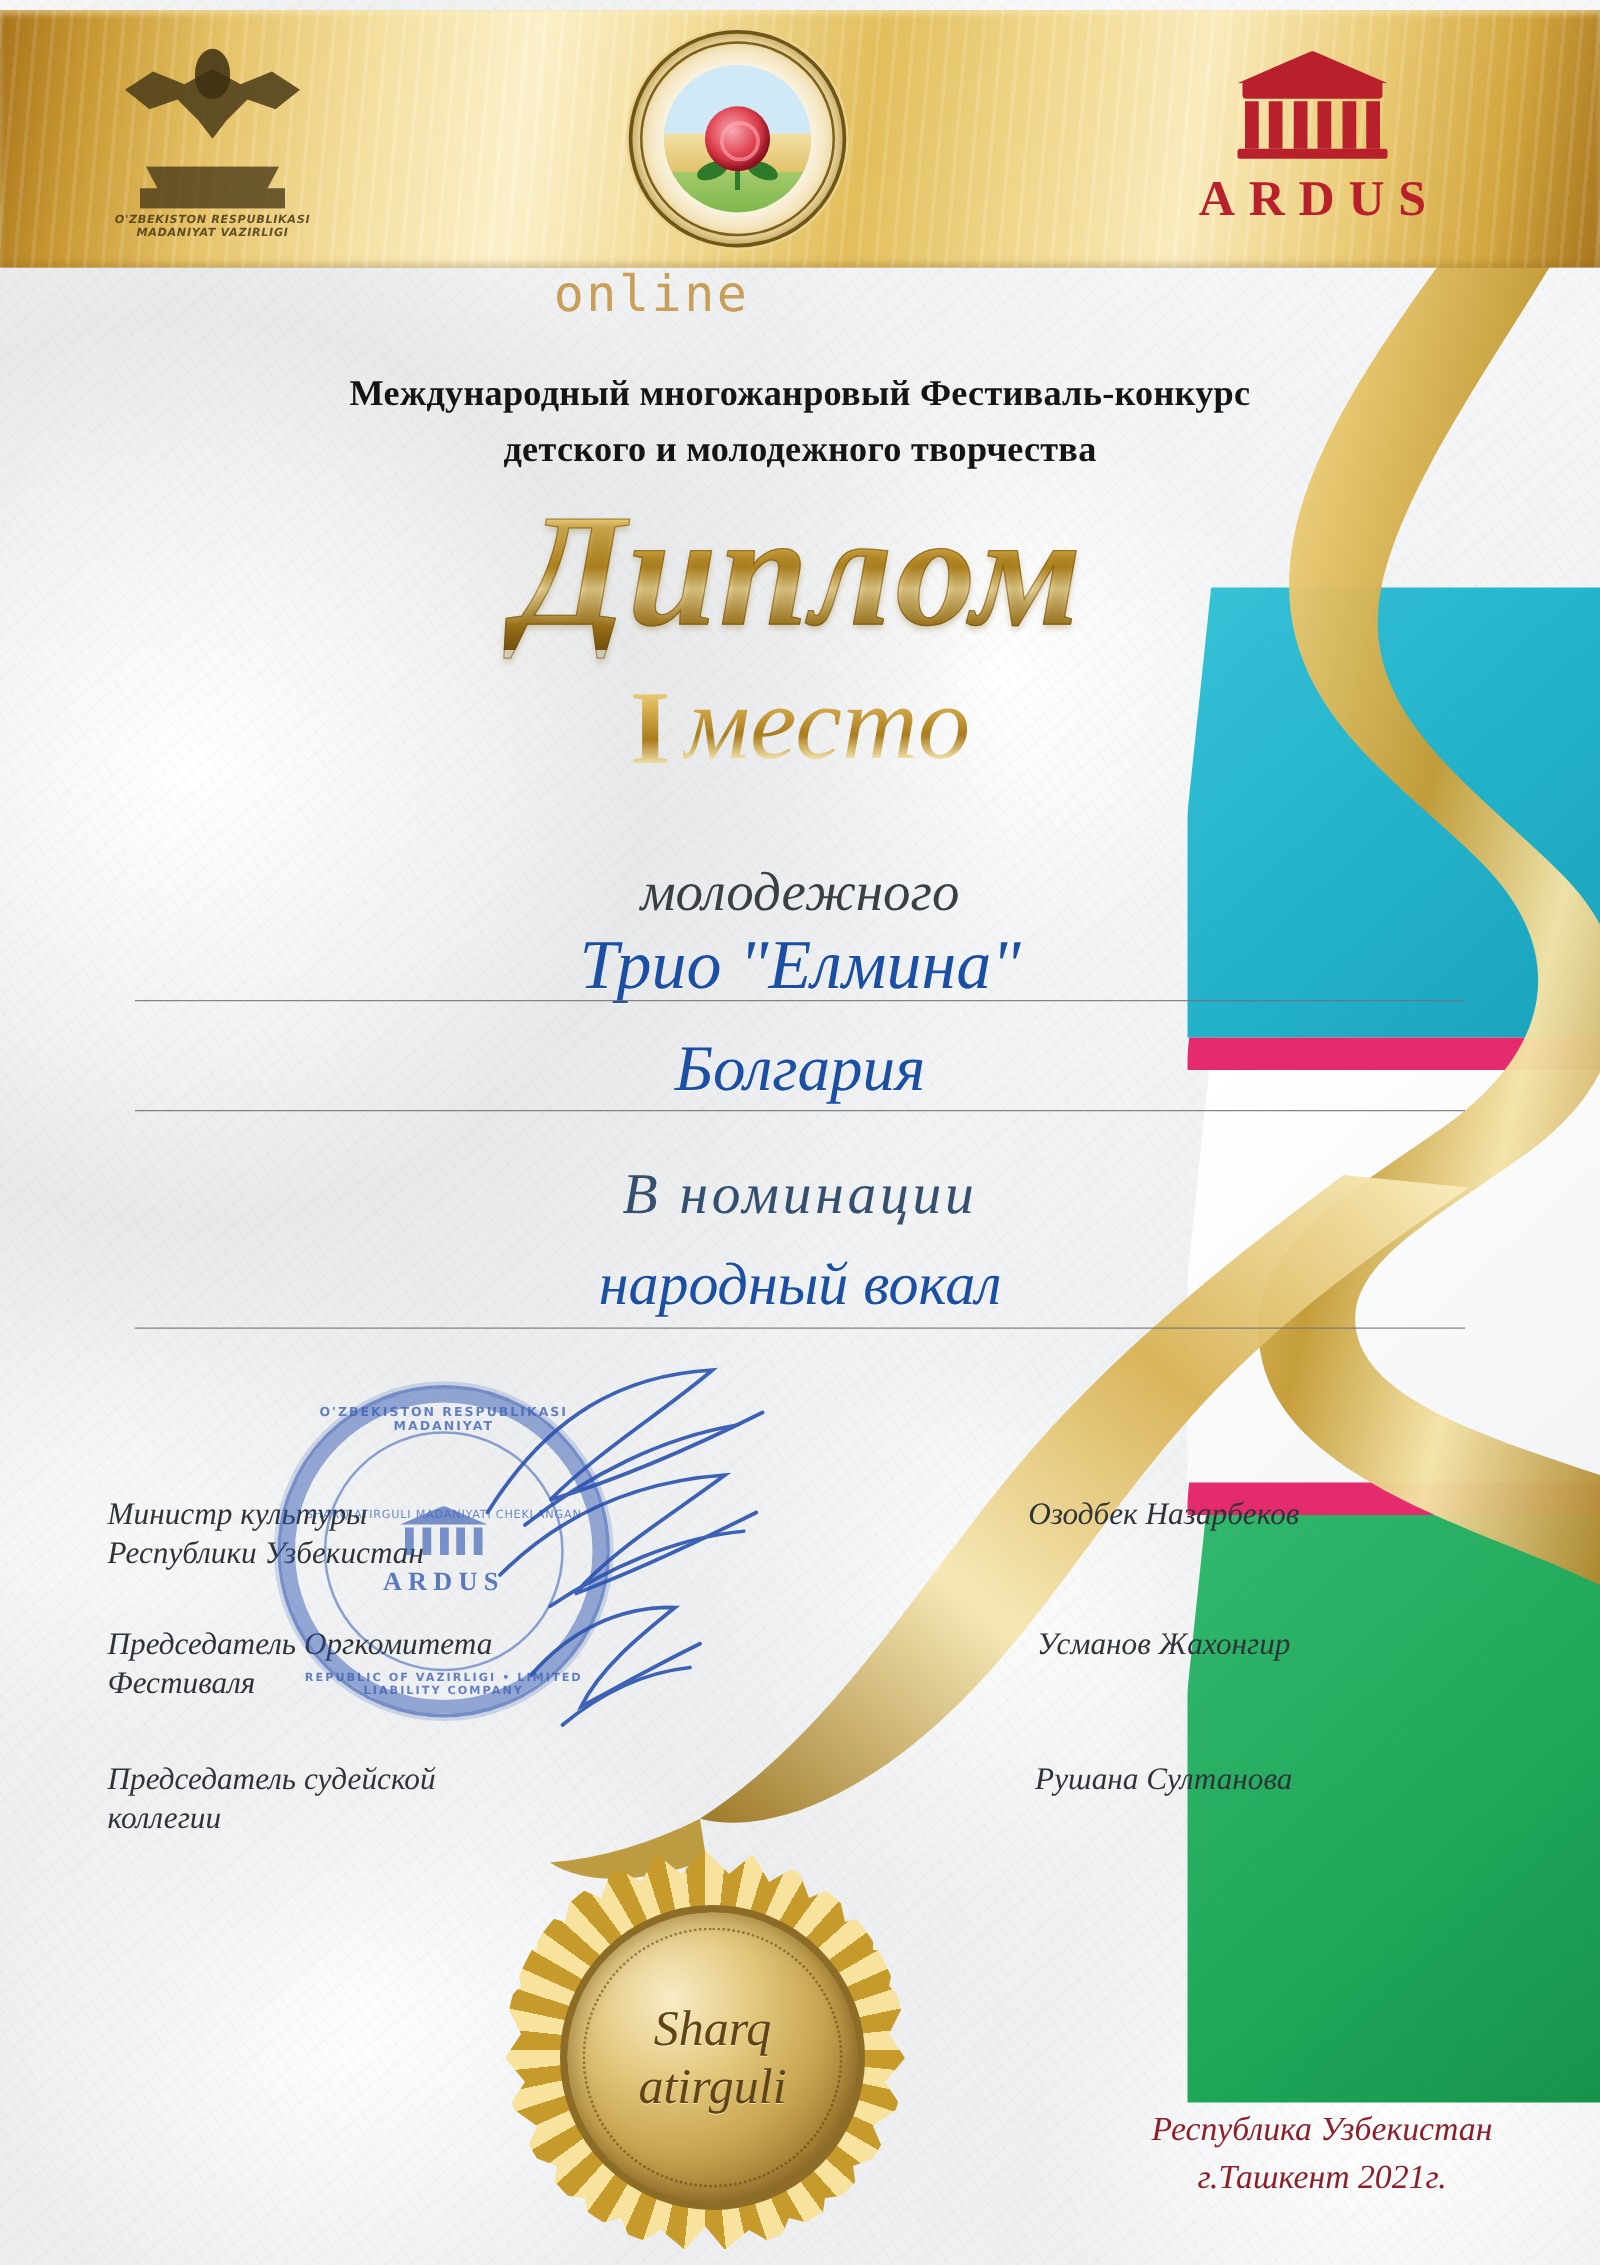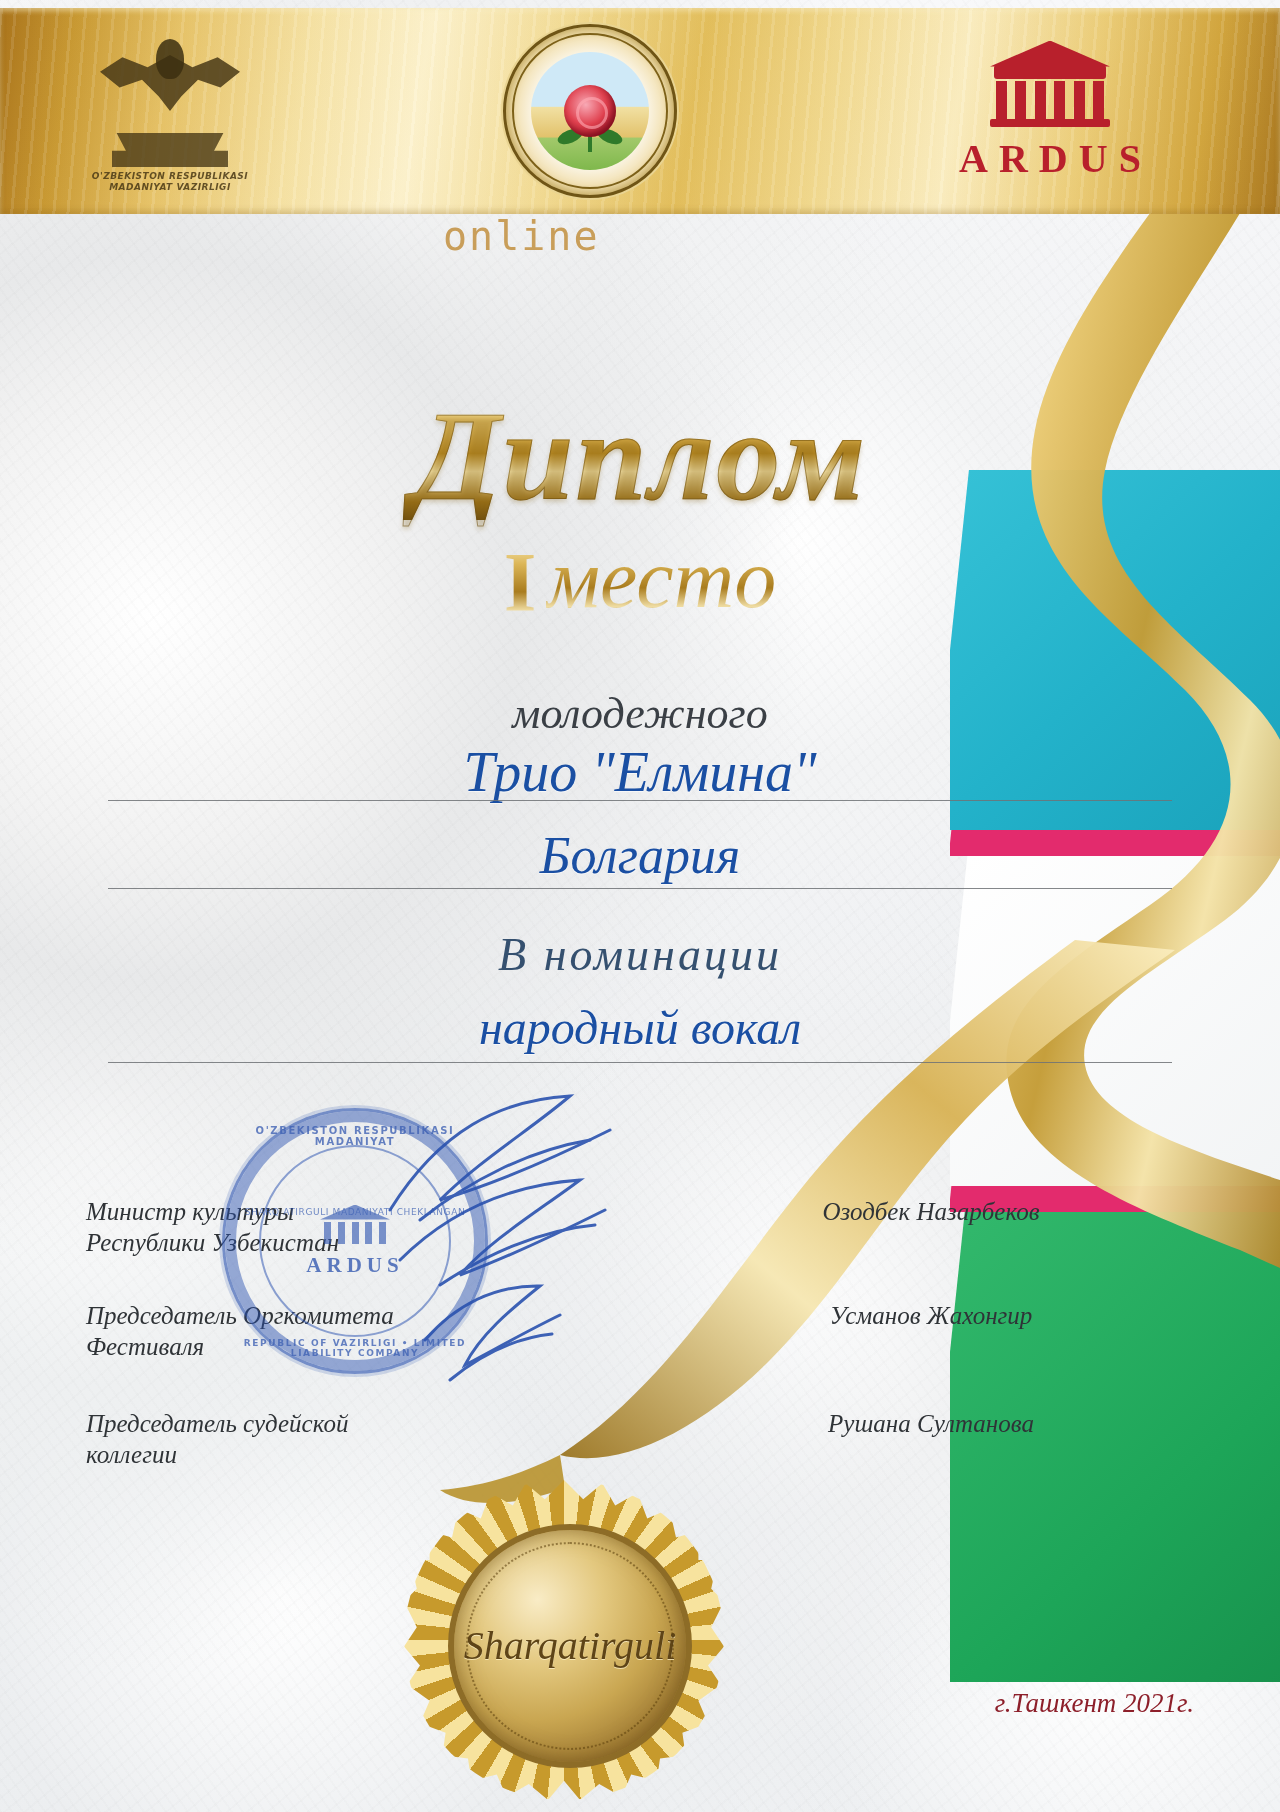--- a/index.html
+++ b/index.html
@@ -529,21 +529,21 @@
   }
   .seal .disc {
     position: absolute;
     left: 44px; top: 44px;
     width: 232px; height: 232px;
     border-radius: 50%;
     background: radial-gradient(circle at 36% 30%, #f9ecc6 0%, #e3c87f 30%, #c9a651 55%, #9c7730 80%, #6d4f1c 100%);
     border: 6px solid #8d6c27;
     box-shadow: inset 0 0 22px rgba(90,62,12,.55);
     display: flex;
-    flex-direction: row;
+    flex-direction: column;
     align-items: center;
     justify-content: center;
   }
   .seal .disc::before {
     content: "";
     position: absolute;
     inset: 12px;
     border-radius: 50%;
     border: 2px dotted rgba(90,62,12,.55);
   }
@@ -693,20 +693,24 @@
           <div class="base2"></div>
         </div>
         <div class="word">ARDUS</div>
       </div>
 
     </div>
   </div>
 
   <div class="online-mark">online</div>
 
+  <div class="fest-title">
+    <div>Международный многожанровый Фестиваль-конкурс</div>
+    <div>детского и молодежного творчества</div>
+  </div>
 
   <div class="diploma-word">Диплом</div>
 
   <div class="place-line">
     <span class="num">I</span><span class="word">место</span>
   </div>
 
   <div class="awarded">молодежного</div>
 
   <div class="field name-field">
@@ -774,16 +778,17 @@
 
   <div class="seal">
     <div class="rays"></div>
     <div class="disc">
       <div class="txt1">Sharq</div>
       <div class="txt2">atirguli</div>
     </div>
   </div>
 
   <div class="footer-place">
+    <div>Республика  Узбекистан</div>
     <div>г.Ташкент 2021г.</div>
   </div>
 
 </div>
 
 </body></html>

